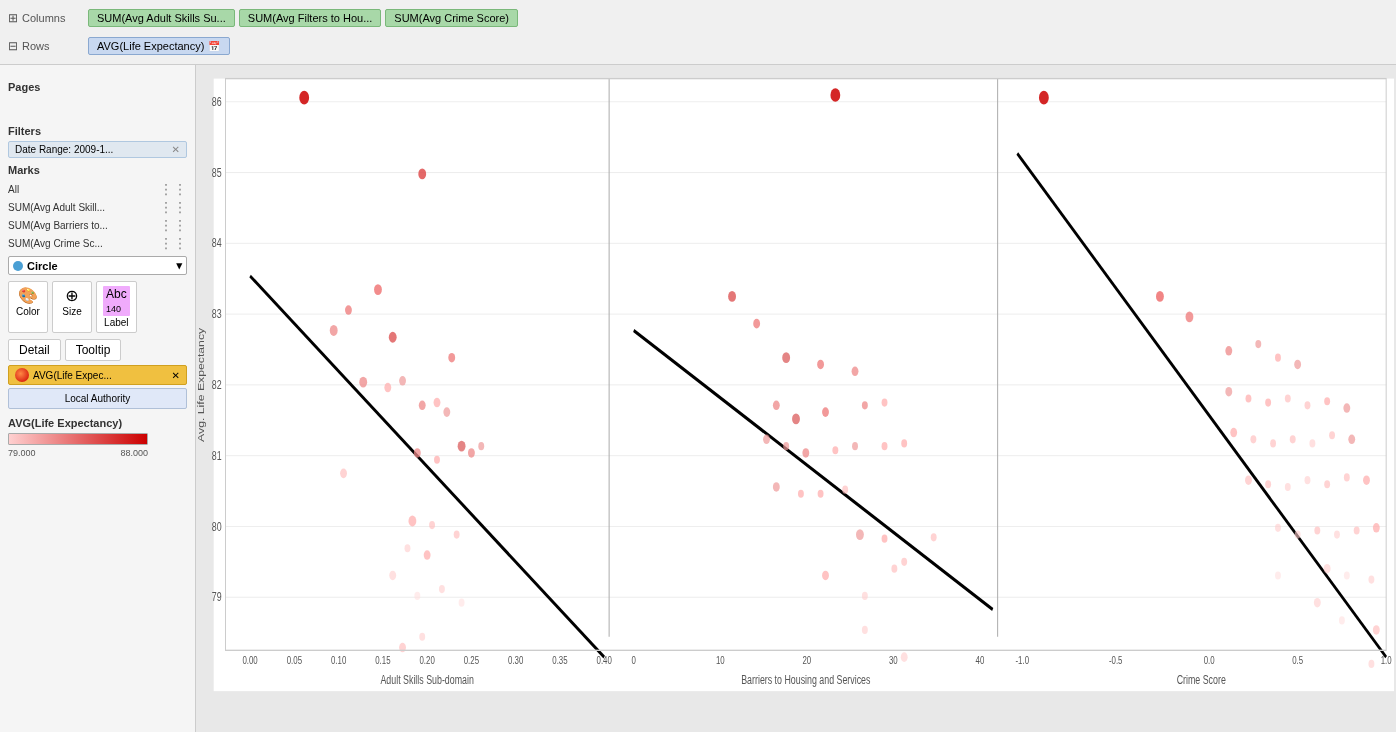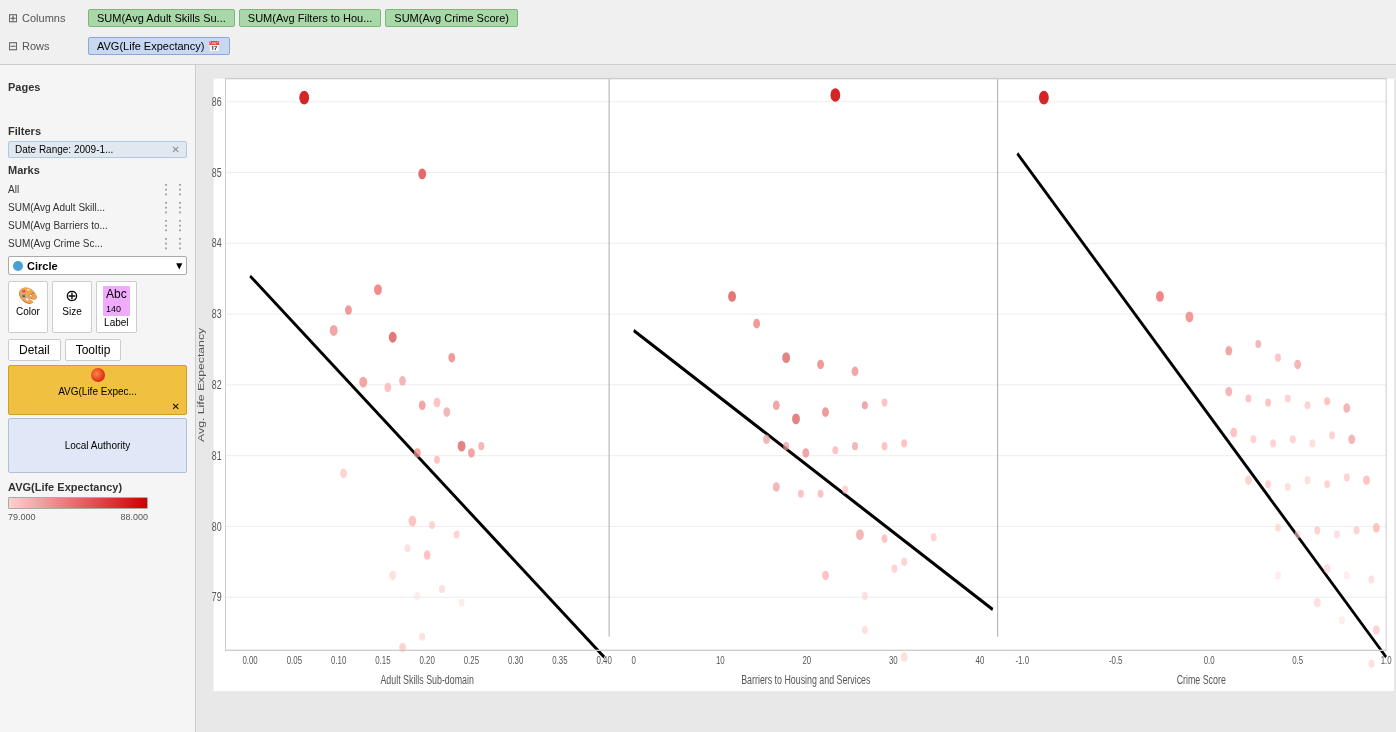--- a/index.html
+++ b/index.html
@@ -28,23 +28,23 @@
     .marks-dots { color: #888; font-size: 14px; }
 
     .marks-dropdown { width: 100%; border: 1px solid #aaa; border-radius: 2px; padding: 2px 4px; font-size: 11px; background: white; margin: 4px 0; display: flex; align-items: center; justify-content: space-between; cursor: pointer; font-weight: bold; }
 
     .marks-buttons { display: flex; gap: 4px; flex-wrap: wrap; margin: 6px 0; }
     .mark-btn { border: 1px solid #ccc; background: white; border-radius: 2px; padding: 4px 6px; font-size: 10px; cursor: pointer; display: flex; flex-direction: column; align-items: center; gap: 1px; min-width: 40px; }
 
     .detail-tooltip { display: flex; gap: 4px; margin: 4px 0; }
     .dt-btn { border: 1px solid #ccc; background: white; border-radius: 2px; padding: 3px 10px; font-size: 12px; cursor: pointer; }
 
-    .avg-pill { background: #f0c040; border: 1px solid #d0a020; border-radius: 2px; padding: 2px 6px; font-size: 10px; margin-top: 4px; display: flex; align-items: center; gap: 4px; cursor: pointer; flex-direction: column; }
-
-    .local-auth-btn { background: #e0e8f8; border: 1px solid #b0c0d8; border-radius: 2px; padding: 21px 8px; font-size: 10px; margin-top: 3px; cursor: pointer; text-align: center; }
+    .avg-pill { background: #f0c040; border: 1px solid #d0a020; border-radius: 2px; padding: 2px 6px; font-size: 10px; margin-top: 4px; display: flex; align-items: center; gap: 4px; cursor: pointer; }
+
+    .local-auth-btn { background: #e0e8f8; border: 1px solid #b0c0d8; border-radius: 2px; padding: 4px 8px; font-size: 10px; margin-top: 3px; cursor: pointer; text-align: center; }
 
     
     .color-legend { margin-top: 8px; }
     .color-bar { height: 12px; width: 140px; background: linear-gradient(to right, #ffd0d0, #cc0000); border: 1px solid #aaa; border-radius: 1px; margin: 3px 0; }
     .color-labels { display: flex; justify-content: space-between; font-size: 9px; color: #555; width: 140px; }
 
     
     .chart-area { flex: 1; background: white; overflow: hidden; position: relative; }
 
     svg.chart { width: 100%; height: 100%; }

